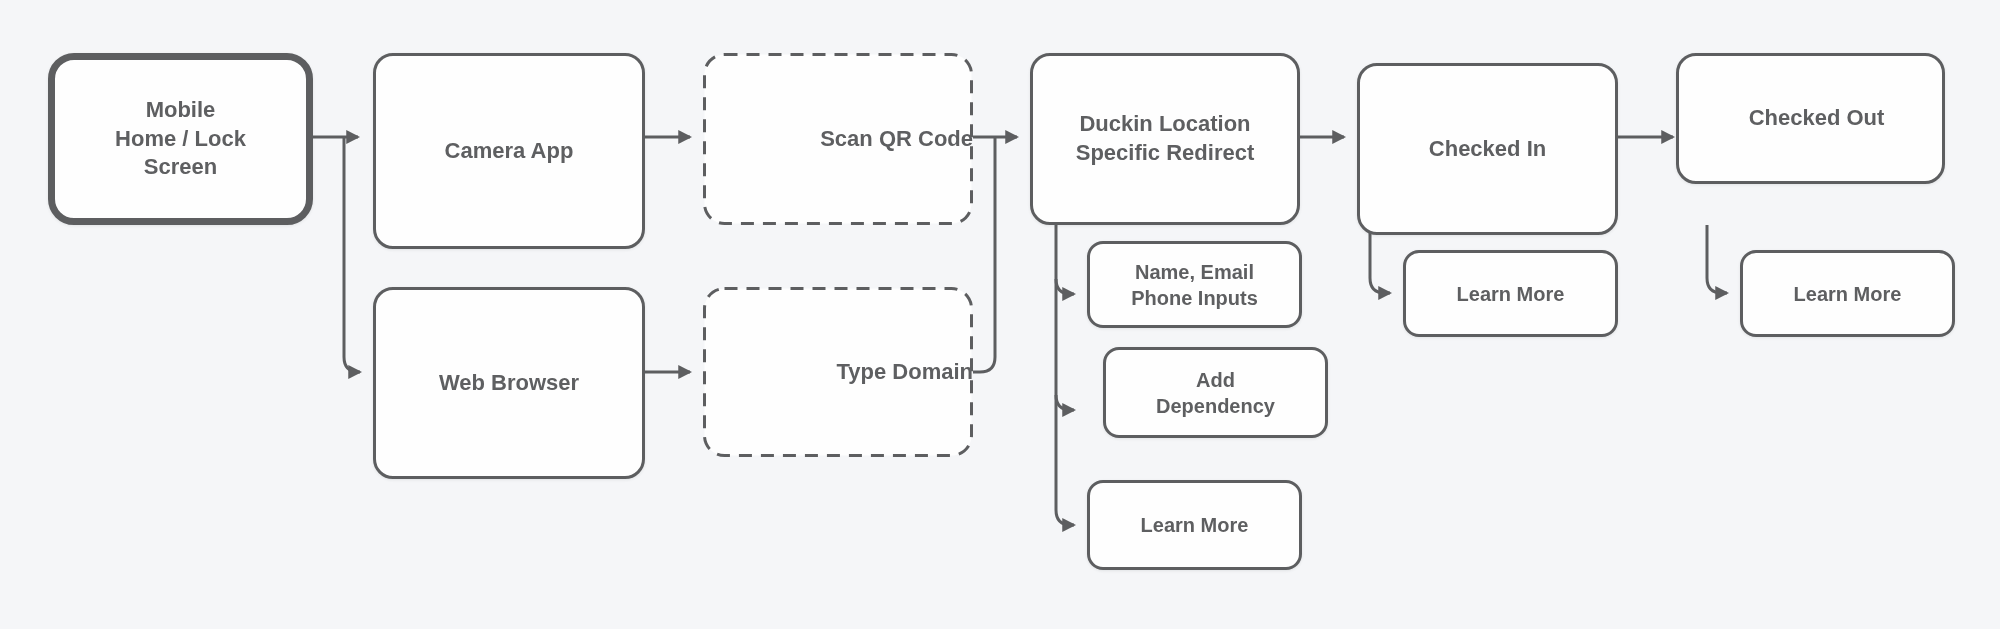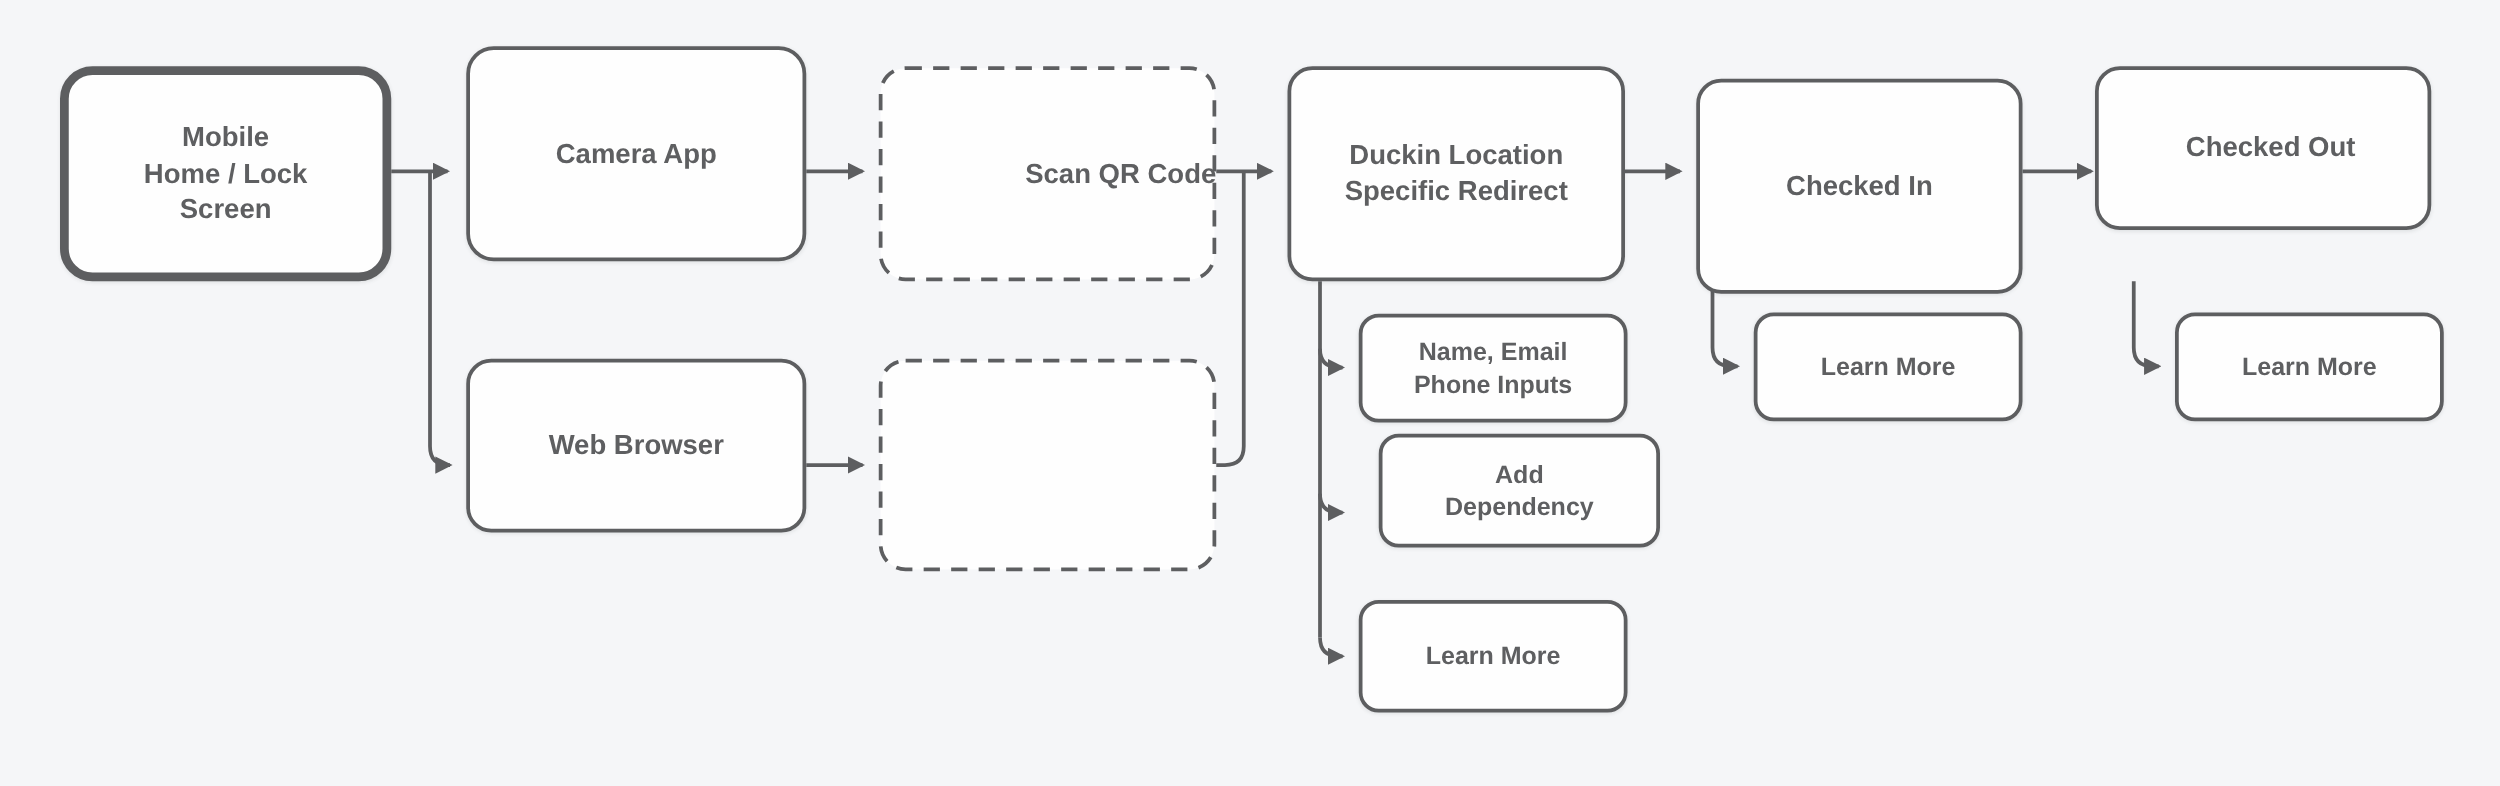--- a/index.html
+++ b/index.html
@@ -47,28 +47,28 @@
     box-shadow: none;
     justify-content: flex-end;
   }
   .node--small {
     border-radius: 16px;
     font-size: 20px;
   }
 
   
   #n-mobile      { left:   48px; top:  53px; width: 265px; height: 172px; }
-  #n-camera      { left:  373px; top:  37px; width: 272px; height: 172px; border-radius: 22px; }
+  #n-camera      { left:  373px; top:  53px; width: 272px; height: 196px; }
   #n-scanqr      { left:  703px; top:  53px; width: 270px; height: 172px; }
   #n-duckin      { left: 1030px; top:  53px; width: 270px; height: 172px; text-align: center; }
   #n-checkedin   { left: 1357px; top:  63px; width: 261px; height: 172px; }
   #n-checkedout  { left: 1676px; top:  53px; width: 269px; height: 131px; padding-left: 12px; }
-  #n-webbrowser  { left:  373px; top: 287px; width: 272px; height: 139px; }
+  #n-webbrowser  { left:  373px; top: 287px; width: 272px; height: 192px; }
   #n-typedomain  { left:  703px; top: 287px; width: 270px; height: 170px; }
-  #n-nameemail   { left: 1087px; top: 251px; width: 215px; height:  87px; }
+  #n-nameemail   { left: 1087px; top: 241px; width: 215px; height:  87px; }
   #n-adddep      { left: 1087px; top: 347px; width: 225px; height:  91px; margin-left: 16px; }
   #n-learnmore1  { left: 1087px; top: 480px; width: 215px; height:  90px; }
   #n-learnmore2  { left: 1403px; top: 250px; width: 215px; height:  87px; }
   #n-learnmore3  { left: 1740px; top: 250px; width: 215px; height:  87px; }
 </style>
 </head>
 <body>
 
 <div class="canvas">
 
@@ -124,20 +124,23 @@
   </div>
 
   <div class="node" id="n-checkedout">
     <span class="label">Checked Out</span>
   </div>
 
   <div class="node" id="n-webbrowser">
     <span class="label">Web Browser</span>
   </div>
 
+  <div class="node node--dashed" id="n-typedomain">
+    <span class="label">Type Domain</span>
+  </div>
 
   <div class="node node--small" id="n-nameemail">
     <span class="label">Name, Email
 Phone Inputs</span>
   </div>
 
   <div class="node node--small" id="n-adddep">
     <span class="label">Add
 Dependency</span>
   </div>

